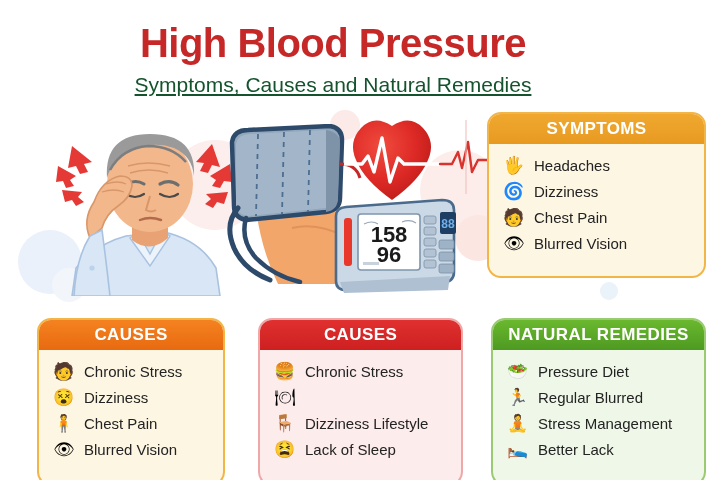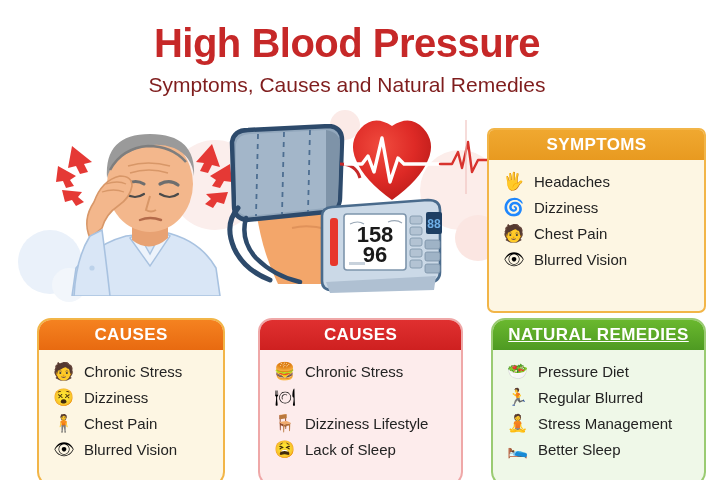--- a/index.html
+++ b/index.html
@@ -28,21 +28,20 @@
   }
 
   
   .header {
     position: absolute;
     top: 0;
     left: 0;
     width: 666px;
     text-align: center;
     padding-top: 22px;
-    padding-left: 14px;
   }
   .title {
     font-size: 40px;
     font-weight: bold;
     color: #C62828;
     letter-spacing: -0.5px;
     line-height: 1.08;
     margin: 0;
   }
   .subtitle {
@@ -57,21 +56,21 @@
   .illus {
     position: absolute;
     pointer-events: none;
   }
 
   
   #man-illustration { left: 44px; top: 118px; width: 190px; height: 178px; }
   
   #cuff-illustration { left: 222px; top: 124px; width: 140px; height: 160px; }
   
-  #monitor-illustration { left: 316px; top: 198px; width: 130px; height: 95px; }
+  #monitor-illustration { left: 330px; top: 198px; width: 130px; height: 95px; }
   
   #heart-illustration { left: 344px; top: 112px; width: 150px; height: 95px; }
 
   
   .panel {
     position: absolute;
     border-radius: 14px;
     overflow: hidden;
     box-sizing: border-box;
   }
@@ -104,41 +103,41 @@
     text-align: center;
     flex: 0 0 22px;
   }
   .item-label {
     font-size: 15px;
     color: #232323;
     white-space: nowrap;
   }
 
   
-  #panel-symptoms       { left: 487px; top: 128px; width: 219px; height: 185px; border-radius: 7px; }
+  #panel-symptoms       { left: 487px; top: 112px; width: 219px; height: 166px; }
   #panel-causes-orange  { left: 37px;  top: 318px; width: 188px; height: 168px; }
   #panel-causes-red     { left: 258px; top: 318px; width: 205px; height: 168px; }
   #panel-remedies       { left: 491px; top: 318px; width: 215px; height: 168px; }
 </style>
 </head>
 <body>
 
 <div class="bg-layer">
   <div class="blob" style="left:18px;top:230px;width:64px;height:64px;background:#EAF1FA;"></div>
   <div class="blob" style="left:52px;top:268px;width:34px;height:34px;background:#F2F6FB;"></div>
   <div class="blob" style="left:170px;top:140px;width:90px;height:90px;background:#FBEEEC;"></div>
   <div class="blob" style="left:420px;top:150px;width:80px;height:80px;background:#FCEDEA;"></div>
   <div class="blob" style="left:455px;top:215px;width:46px;height:46px;background:#FBE6E2;"></div>
   <div class="blob" style="left:600px;top:282px;width:18px;height:18px;background:#EAF2FA;"></div>
   <div class="blob" style="left:330px;top:110px;width:30px;height:30px;background:#FBEAE7;"></div>
 </div>
 
 <div class="header">
   <h1 class="title" style="color: rgb(198, 40, 40);">High Blood Pressure</h1>
-  <h2 class="subtitle" style="color: #7f1d1d;">Symptoms, Causes and Natural Remedies</h2>
+  <h2 class="subtitle" style="color: #14532d; text-decoration: underline;">Symptoms, Causes and Natural Remedies</h2>
 </div>
 
 <div class="illus" id="man-illustration">
   <svg viewBox="0 0 190 178" width="190" height="178">
 
     <path d="M28 178 L32 150 Q52 126 82 118 L120 114 Q156 122 172 150 L176 178 Z" fill="#D9E6F6" stroke="#A8C2E0" stroke-width="1.6"></path>
 
     <path d="M86 120 L106 148 L126 118 L118 113 L106 136 L94 115 Z" fill="#EDF3FB" stroke="#A8C2E0" stroke-width="1.4"></path>
 
     <path d="M88 96 L88 122 Q106 136 124 120 L124 96 Z" fill="#E8A273"></path>
@@ -325,34 +324,34 @@
       <span class="item-label">Dizziness Lifestyle</span>
     </div>
     <div class="item">
       <span class="item-icon">😫</span>
       <span class="item-label">Lack of Sleep</span>
     </div>
   </div>
 </div>
 
 <div class="panel" id="panel-remedies" style="background: rgb(239, 248, 232); border: 2px solid rgb(154, 203, 114);">
-  <div class="panel-header" style="background: linear-gradient(rgb(106, 184, 46), rgb(78, 154, 34)); text-decoration: underline;">
+  <div class="panel-header" style="background: linear-gradient(rgb(106, 184, 46), rgb(78, 154, 34));">
     <span>NATURAL REMEDIES</span>
   </div>
   <div class="panel-body">
     <div class="item">
       <span class="item-icon">🥗</span>
       <span class="item-label">Pressure Diet</span>
     </div>
     <div class="item">
       <span class="item-icon">🏃</span>
       <span class="item-label">Regular Blurred</span>
     </div>
     <div class="item">
       <span class="item-icon">🧘</span>
       <span class="item-label">Stress Management</span>
     </div>
     <div class="item">
       <span class="item-icon">🛌</span>
-      <span class="item-label">Better Sleep</span>
+      <span class="item-label">Better Lack</span>
     </div>
   </div>
 </div>
 
 </body></html>

